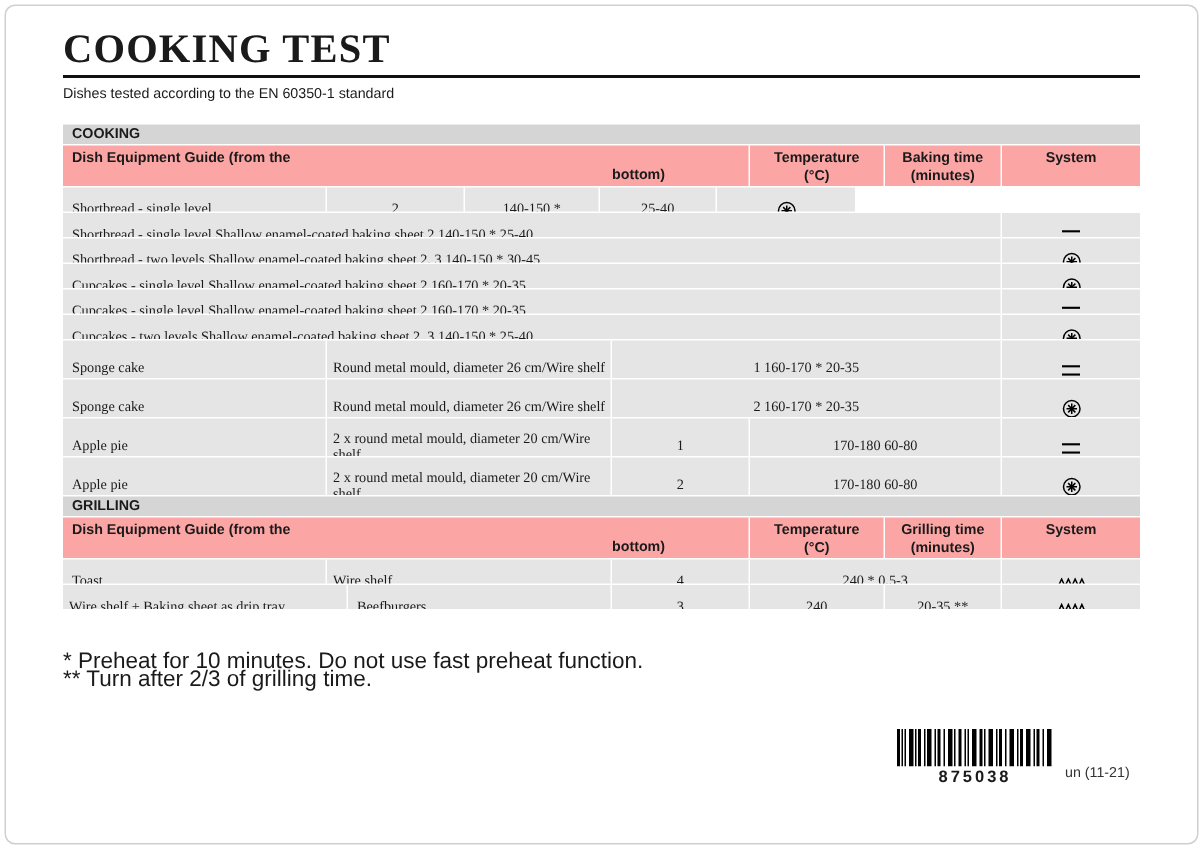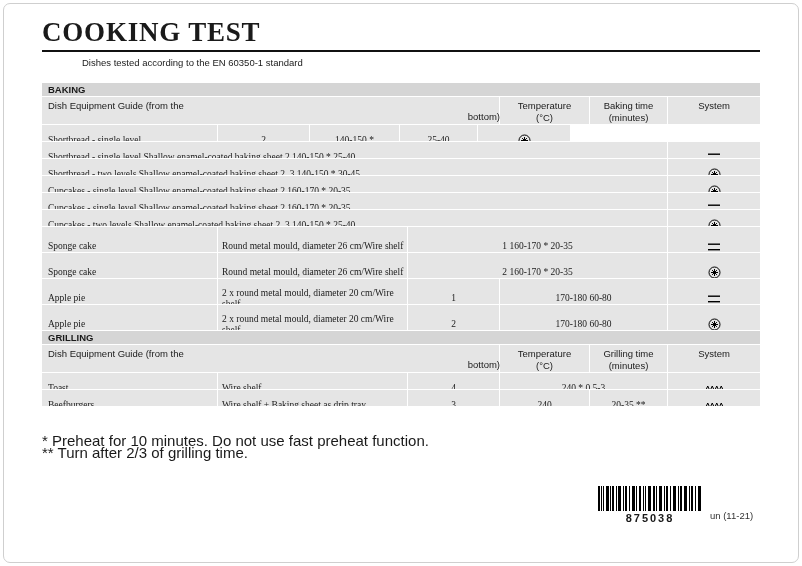--- a/index.html
+++ b/index.html
@@ -2,30 +2,30 @@
 <html><head>
 <meta charset="utf-8">
 <style>
   html,body{margin:0;padding:0;background:#fff;}
   .page{position:relative;width:802px;height:566px;background:#fff;overflow:hidden;
         font-family:"Liberation Sans",sans-serif;color:#1a1a1a;}
   .frame{position:absolute;inset:3px;border:1px solid #cfcfcf;border-radius:7px;pointer-events:none;}
   .content{position:absolute;left:42px;top:16px;width:718px;}
   .title{margin:0 0 2px 0;font-size:27px;line-height:32px;font-weight:700;letter-spacing:0.8px;font-family:Liberation Serif, serif;}
   .rule{height:2px;background:#111;margin-bottom:5px;}
-  .subtitle{font-size:9.5px;line-height:12px;margin-bottom:14px;margin-left:40px;}
+  .subtitle{font-size:9.5px;line-height:12px;margin-bottom:14px;}
 
   .table{width:718px;}
   .secbar{height:13px;line-height:13px;background:#d5d5d5;font-size:9.5px;font-weight:700;
           padding-left:6px;box-sizing:border-box;margin-bottom:1px;}
   .thead{display:flex;height:27px;margin-bottom:1px;}
-  .hcell{background:#e5e5e5;border-right:1px solid #fff;box-sizing:border-box;
-         font-weight:400;font-size:9.5px;line-height:12px;padding-top:3px;}
+  .hcell{background:#fca5a5;border-right:1px solid #fff;box-sizing:border-box;
+         font-weight:700;font-size:9.5px;line-height:12px;padding-top:3px;}
   .hc-dish{width:458px;position:relative;text-align:left;padding-left:6px;}
-  .hc-dish .l2{position:absolute;left:366px;top:14px;width:92px;text-align:right;}
+  .hc-dish .l2{position:absolute;left:366px;top:14px;width:92px;text-align:left;}
   .hc-temp{width:90px;text-align:center;}
   .hc-time{width:78px;text-align:center;}
   .hc-system{width:92px;text-align:center;border-right:none;}
 
   .trow{display:flex;height:16px;margin-bottom:1px;}
   .trow.tall{height:25px;}
   .cell{background:#e5e5e5;border-right:1px solid #fff;box-sizing:border-box;
         font-size:9.5px;line-height:11px;display:flex;align-items:center;
         padding:14px 2px 0 6px;overflow:hidden;font-family:Liberation Serif, serif;}
   .cell svg{display:block;}
@@ -52,21 +52,21 @@
 
 <div class="page">
   <div class="frame"></div>
   <div class="content">
 
     <h1 class="title">COOKING TEST</h1>
     <div class="rule"></div>
     <div class="subtitle">Dishes tested according to the EN 60350-1 standard</div>
 
     <div class="table">
-      <div class="secbar">BAKING</div>
+      <div class="secbar">COOKING</div>
       <div class="thead">
         <div class="hcell hc-dish">
           <span class="l1">Dish Equipment Guide (from the</span>
           <span class="l2">bottom)</span>
         </div>
         <div class="hcell hc-temp">
           <div>Temperature</div>
           <div>(°C)</div>
         </div>
         <div class="hcell hc-time">
@@ -235,22 +235,22 @@
             <div class="cell w-equipment">Wire shelf</div>
             <div class="cell w-level a-center">4</div>
             <div class="cell w-temptime a-center">240 * 0.5-3</div>
             <div class="cell w-system a-center">
               <svg width="19" height="7" viewBox="0 0 19 7">
                 <polyline points="0.5,6 2.75,1 5,6 7.25,1 9.5,6 11.75,1 14,6 16.25,1 18.5,6" fill="none" stroke="#000" stroke-width="1"></polyline>
               </svg>
             </div>
           </div>
           <div class="trow">
+            <div class="cell w-equipment">Wire shelf + Baking sheet as drip tray</div>
             <div class="cell w-dish">Beefburgers</div>
-            <div class="cell w-equipment">Wire shelf + Baking sheet as drip tray</div>
             <div class="cell w-level a-center">3</div>
             <div class="cell w-temp a-center">240</div>
             <div class="cell w-time a-center">20-35 **</div>
             <div class="cell w-system a-center">
               <svg width="19" height="7" viewBox="0 0 19 7">
                 <polyline points="0.5,6 2.75,1 5,6 7.25,1 9.5,6 11.75,1 14,6 16.25,1 18.5,6" fill="none" stroke="#000" stroke-width="1"></polyline>
               </svg>
             </div>
           </div>
         </div>

